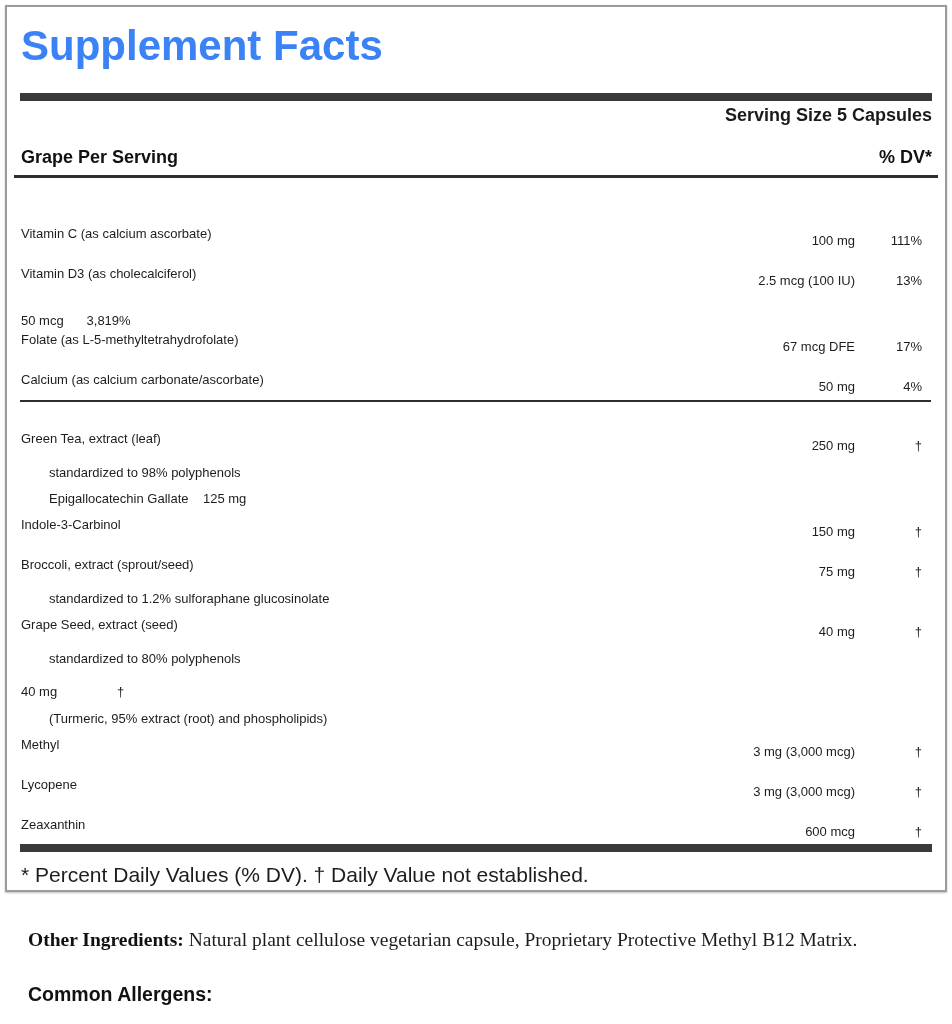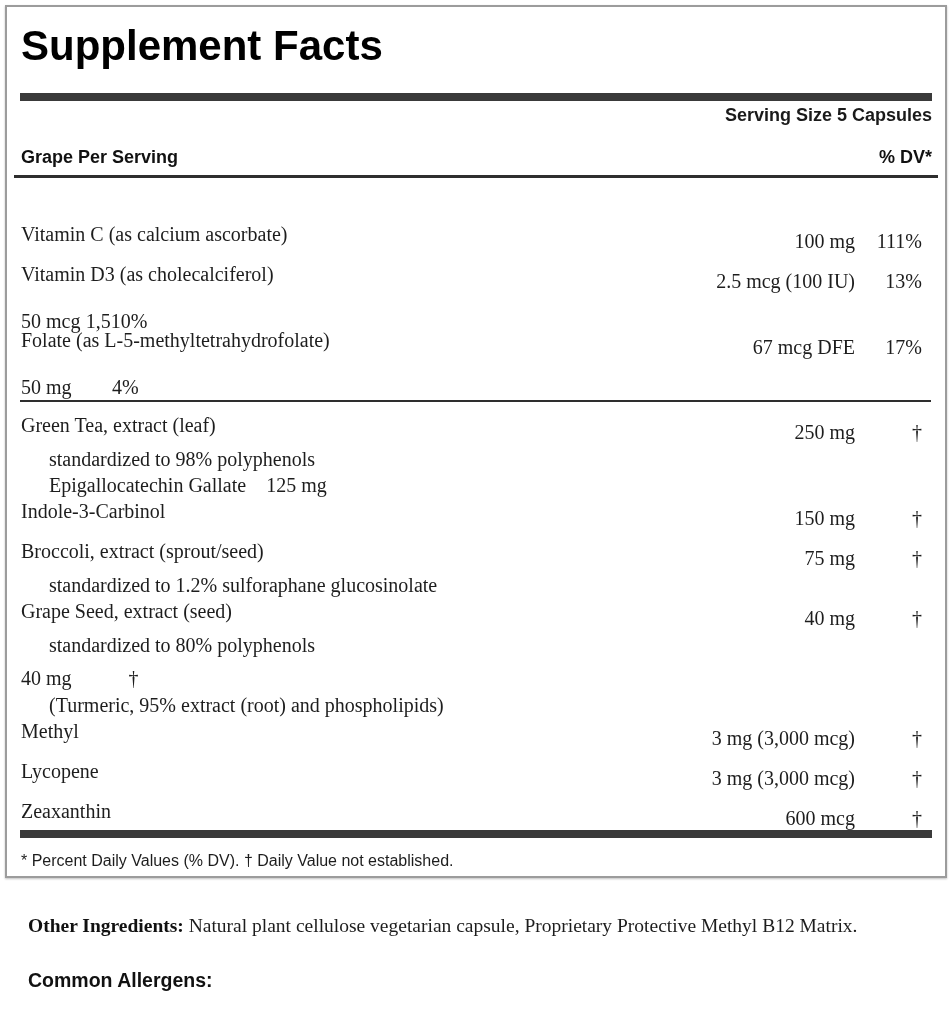--- a/index.html
+++ b/index.html
@@ -14,21 +14,21 @@
   .panel {
     margin: 5px 5px 0 5px;
     border: 2px solid #9c9c9c;
     box-shadow: 0 1px 2px rgba(0,0,0,0.25);
     padding: 0 7px 2px 7px;
     background: #ffffff;
   }
   .title {
     font-size: 42px;
     font-weight: bold;
-    color: #000000;
+    color: #3b82f6;
     line-height: 50px;
     margin: 14px 0 0 7px;
     letter-spacing: 0px;
   }
   .bar {
     background: #3a3a3a;
     margin: 0 6px;
   }
   .bar.thick { height: 8px; }
   .bar.top { margin-top: 22px; }
@@ -50,30 +50,29 @@
     color: #111111;
     margin: 20px 6px 0 7px;
   }
   .rule {
     height: 3px;
     background: #2e2e2e;
     margin: 7px 0 0 0;
   }
   .rows {
     padding: 29px 0 0 7px;
-    font-size: 20px;
-    font-family: Liberation Serif, serif;
+    font-size: 13px;
   }
   .row {
     display: flex;
     align-items: flex-start;
     margin-top: 14px;
   }
   .row.tight { margin-top: 0; }
-  .row.after-divider { margin-top: 10px; }
+  .row.after-divider { margin-top: 24px; }
   .row .name {
     flex: 1;
     line-height: 26px;
   }
   .row .amt {
     line-height: 26px;
     white-space: nowrap;
     position: relative;
     top: 7px;
   }
@@ -92,21 +91,21 @@
     white-space: pre-wrap;
   }
   .sub + .sub { margin-top: 0; }
   .divider {
     height: 2px;
     background: #2e2e2e;
     margin: 7px 0 0 -1px;
     width: calc(100% - 6px);
   }
   .footnote {
-    font-size: 16px;
+    font-size: 21px;
     line-height: 26px;
     margin: 10px 0 0 7px;
   }
   .below {
     margin: 28px 0 0 28px;
     width: 890px;
     font-size: 19.5px;
   }
   .other {
     margin: 0;
@@ -147,28 +146,29 @@
           <div class="amt">100 mg</div>
           <div class="dv">111%</div>
         </div>
         <div class="row">
           <div class="name">Vitamin D3 (as cholecalciferol)</div>
           <div class="amt">2.5 mcg (100 IU)</div>
           <div class="dv">13%</div>
         </div>
         <div class="row">
           <div class="amt">50 mcg</div>
-          <div class="dv">1,510%</div>
+          <div class="dv">3,819%</div>
         </div>
         <div class="row tight">
           <div class="name">Folate (as L-5-methyltetrahydrofolate)</div>
           <div class="amt">67 mcg DFE</div>
           <div class="dv">17%</div>
         </div>
         <div class="row">
+          <div class="name">Calcium (as calcium carbonate/ascorbate)</div>
           <div class="amt">50 mg</div>
           <div class="dv">4%</div>
         </div>
         <div class="divider"></div>
         <div class="row after-divider">
           <div class="name">Green Tea, extract (leaf)</div>
           <div class="amt">250 mg</div>
           <div class="dv">†</div>
         </div>
         <div class="sub">standardized to 98% polyphenols</div>

